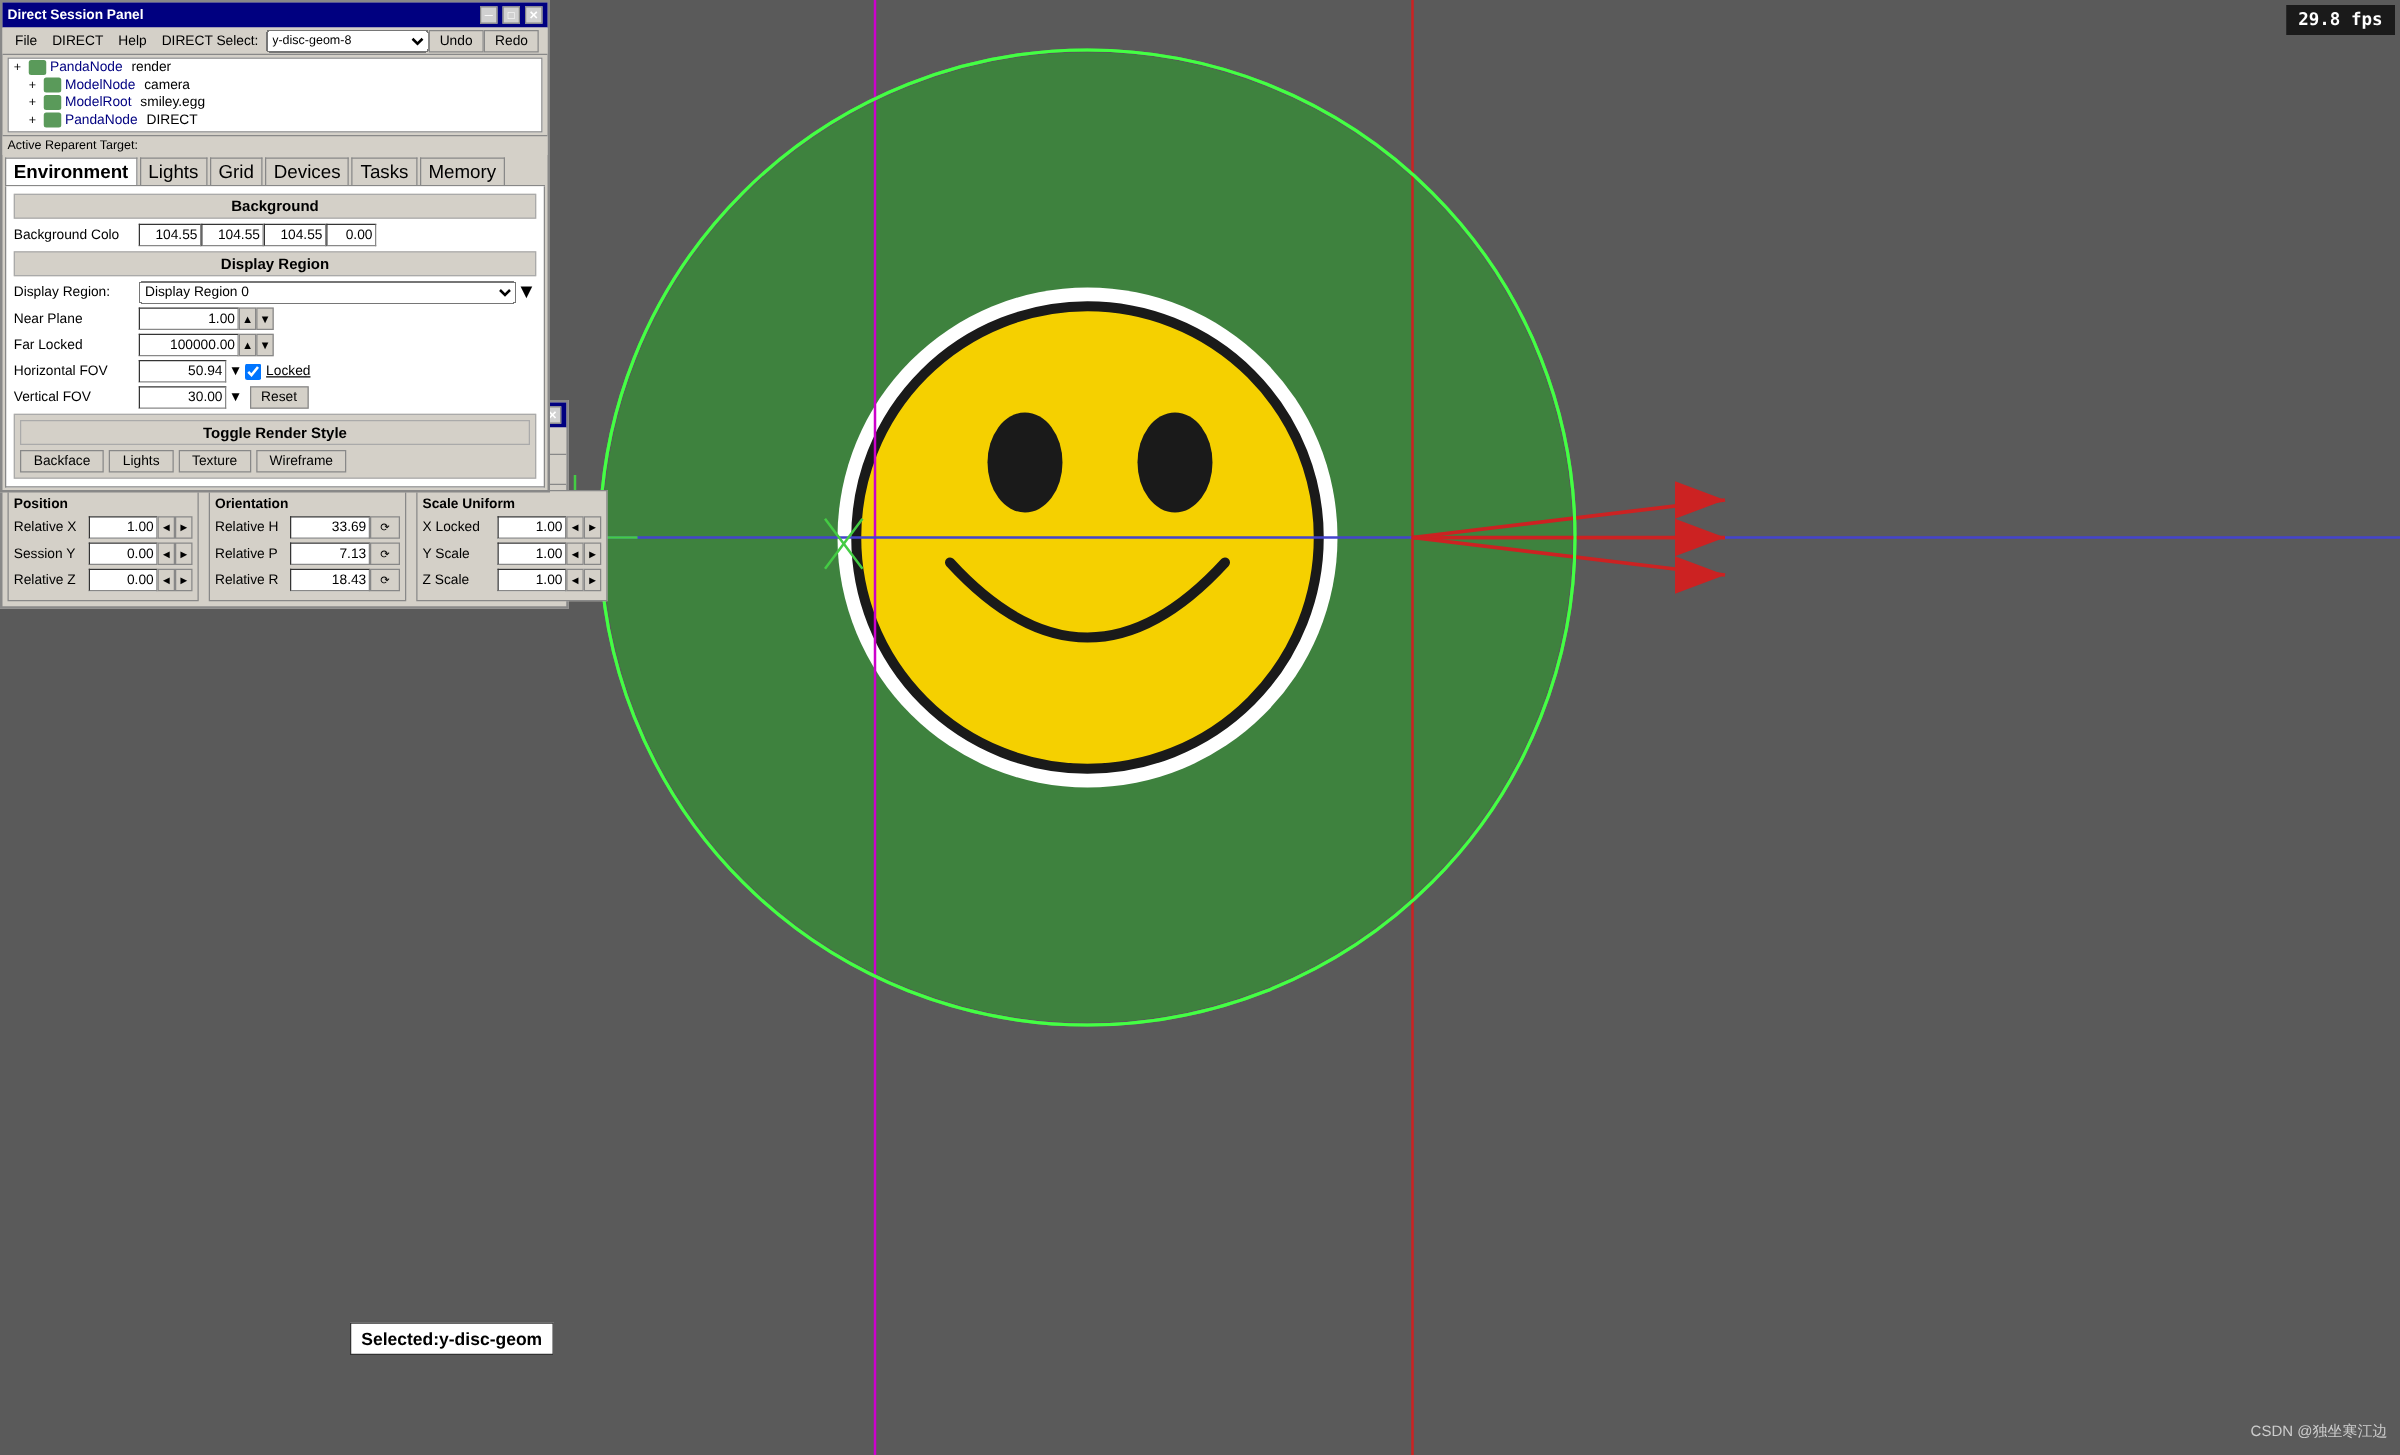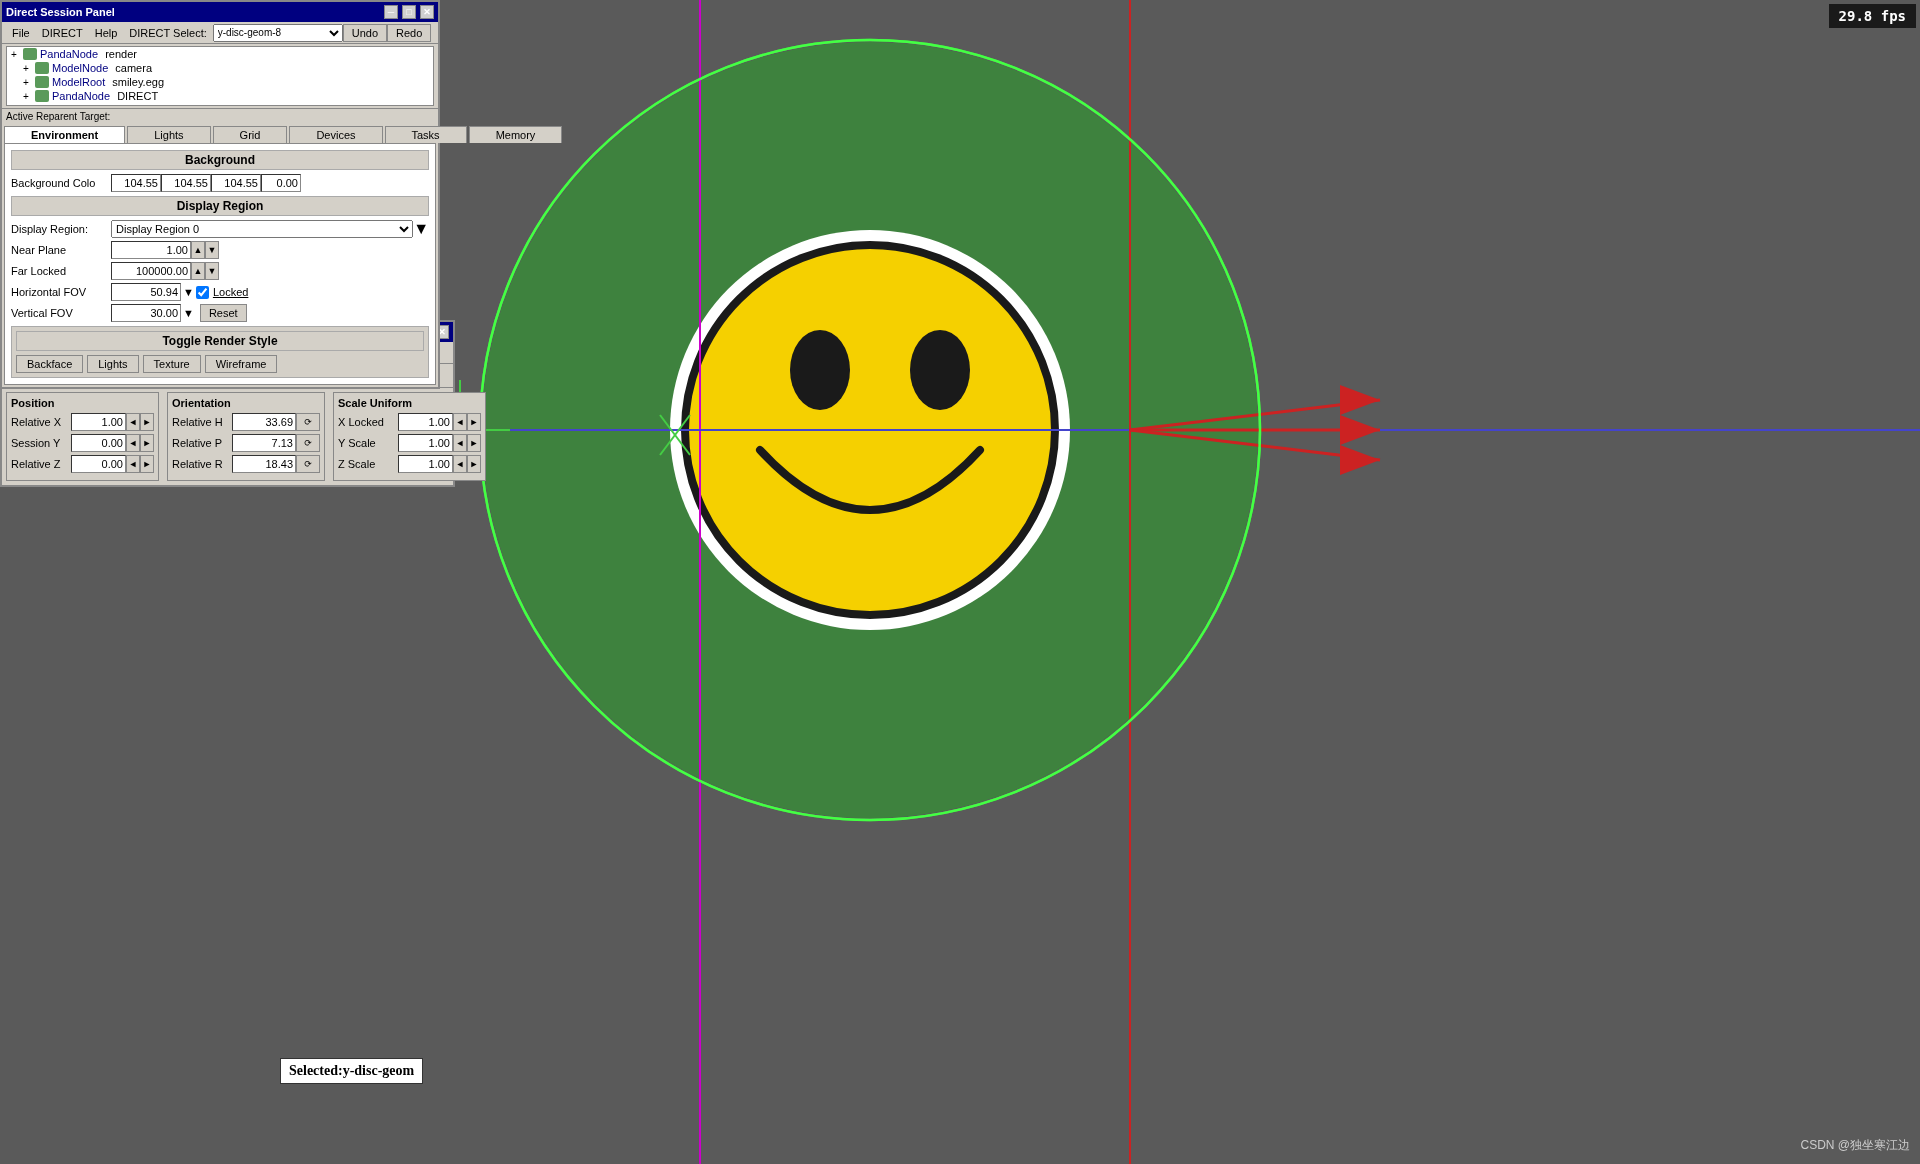--- a/index.html
+++ b/index.html
@@ -37,21 +37,21 @@
     .tree-icon { width: 16px; height: 14px; background: #4a8a4a; border-radius: 2px; margin-right: 3px; display: inline-block; }
     .tree-label { font-size: 11px; }
     .tree-label b { color: #000080; font-weight: normal; margin-right: 4px; }
 
     .active-target { font-size: 10px; padding: 2px 4px; color: #000; background: #d4d0c8; border-top: 1px solid #888; }
 
     
     .tab-container { margin: 2px; }
     .tabs { display: flex; border-bottom: 1px solid #888; }
     .tab {
-      padding: 2px 26px; font-size: 11px; background: #d4d0c8; border: 1px solid #888;
+      padding: 2px 6px; font-size: 15px; background: #d4d0c8; border: 1px solid #888;
       border-bottom: none; cursor: pointer; margin-right: 2px;
     }
     .tab.active { background: white; font-weight: bold; }
     .tab-content { background: white; border: 1px solid #888; border-top: none; padding: 6px; }
 
     
     .section-title {
       text-align: center; font-weight: bold; font-size: 12px; margin-bottom: 4px;
       background: #d4d0c8; border: 1px solid #aaa; padding: 2px;
     }
@@ -85,21 +85,21 @@
 
     
     .viewport {
       position: absolute; top: 0; left: 0; width: 1920px; height: 1164px;
       background: #5a5a5a; z-index: 0;
     }
 
     
     .selected-label {
       position: absolute; bottom: 80px; left: 280px;
-      background: white; border: 1px solid #333; padding: 4px 8px; font-size: 14px; font-weight: bold; font-family: Liberation Serif, serif;
+      background: white; border: 1px solid #333; padding: 4px 8px; font-size: 14px; font-weight: bold;
     }
 
     
     .watermark {
       position: absolute; bottom: 10px; right: 10px; color: #ccc; font-size: 12px;
     }
 
     
     .placer-panel {
       position: absolute; top: 320px; left: 0; width: 455px;

